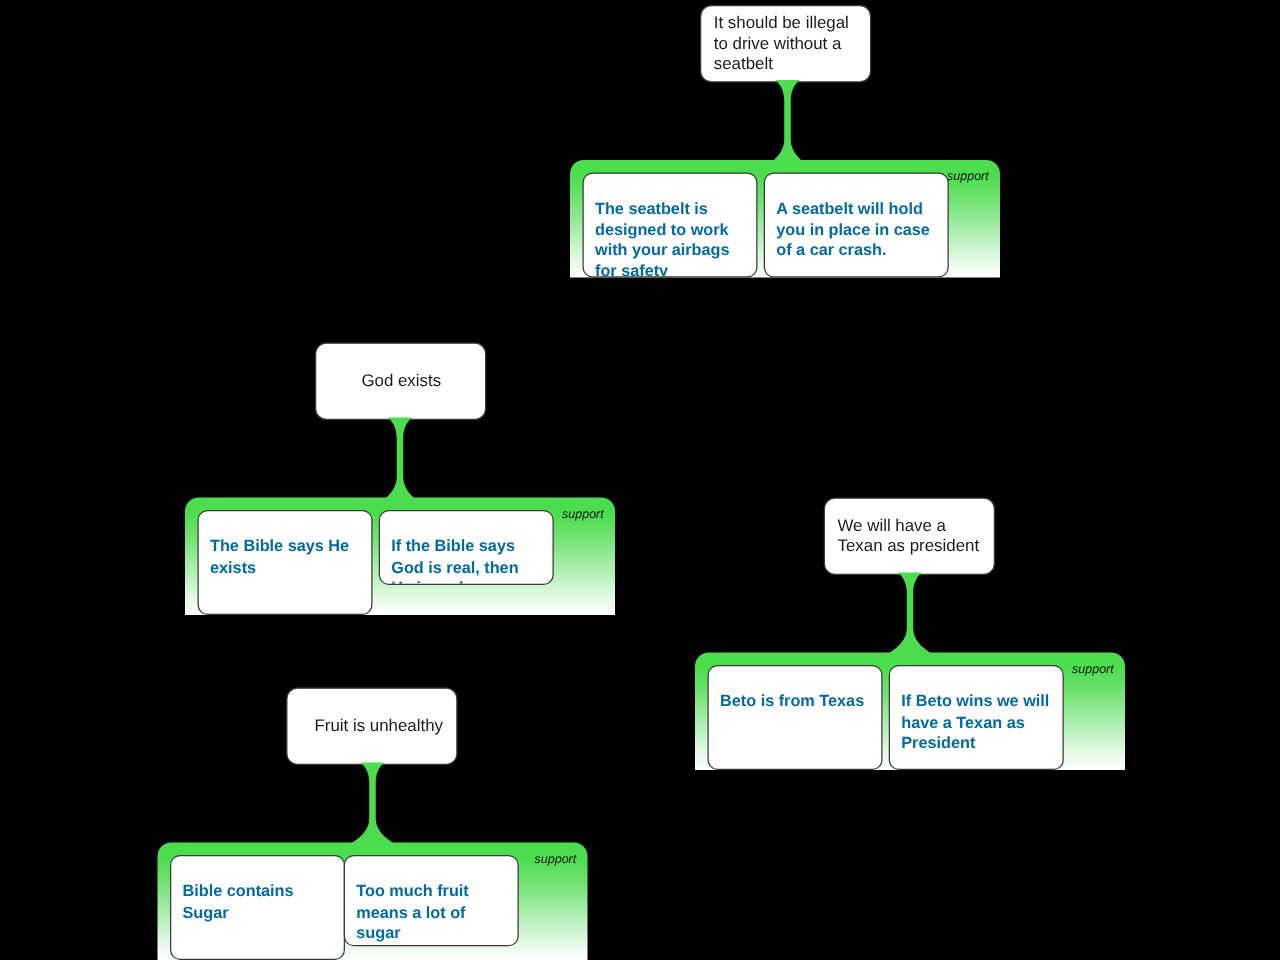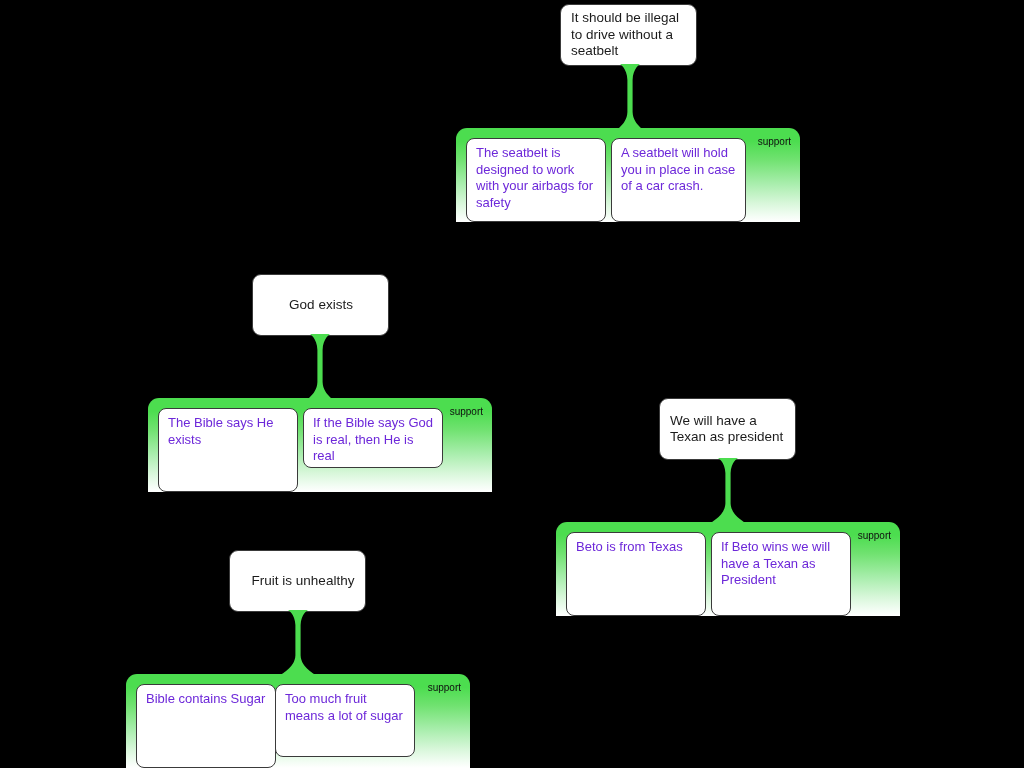--- a/index.html
+++ b/index.html
@@ -73,34 +73,36 @@
   }
 
   .support-label {
     position: absolute;
     top: 8px;
     right: 9px;
     font-size: 10px;
     line-height: 11px;
     color: #101010;
     white-space: nowrap;
+    font-style: italic;
   }
 
   
   .premise-box {
     position: absolute;
     box-sizing: border-box;
     background: #ffffff;
     border: 1px solid #3a3a3a;
     border-radius: 8px;
-    padding: 6px 8px 6px 9px;
+    padding: 20px 8px 6px 9px;
     font-size: 13px;
     line-height: 16.5px;
-    color: #6d28d9;
+    color: #0369a1;
     overflow: hidden;
+    font-weight: bold;
   }
 </style>
 </head>
 <body>
 
 <div id="canvas">
 
   <div class="cluster" style="left:0; top:0; width:1024px; height:768px;">
 
     <div class="claim-box" style="left:560px; top:4px; width:137px; height:62px;">It should be illegal to drive without a seatbelt</div>
@@ -110,21 +112,21 @@
                C 23,62 38,68 38,70 L 2,70 C 2,68 17,62 17.4,48
                L 17.4,16 C 17,4 10,0 10,0 Z" fill="#4cdd4f"></path>
     </svg>
 
     <div class="support-panel" style="left:456px; top:128px; width:344px; height:94px;">
       <div class="support-label">support</div>
     </div>
 
     <div class="premise-box" style="left:466px; top:138px; width:140px; height:84px;">The seatbelt is designed to work with your airbags for safety</div>
 
-    <div class="premise-box" style="left:611px; top:138px; width:135px; height:84px;">A seatbelt will hold you in place in case of a car crash.</div>
+    <div class="premise-box" style="left:611px; top:138px; width:148px; height:84px;">A seatbelt will hold you in place in case of a car crash.</div>
   </div>
 
   <div class="cluster" style="left:0; top:0; width:1024px; height:768px;">
 
     <div class="claim-box centered" style="left:252px; top:274px; width:137px; height:62px;">God exists</div>
 
     <svg class="connector" style="left:300px; top:334px; width:40px; height:70px;" viewBox="0 0 40 70" preserveAspectRatio="none">
       <path d="M 10,0 L 30,0 C 30,0 23,4 22.6,16 L 22.6,48
                C 23,62 38,68 38,70 L 2,70 C 2,68 17,62 17.4,48
                L 17.4,16 C 17,4 10,0 10,0 Z" fill="#4cdd4f"></path>

